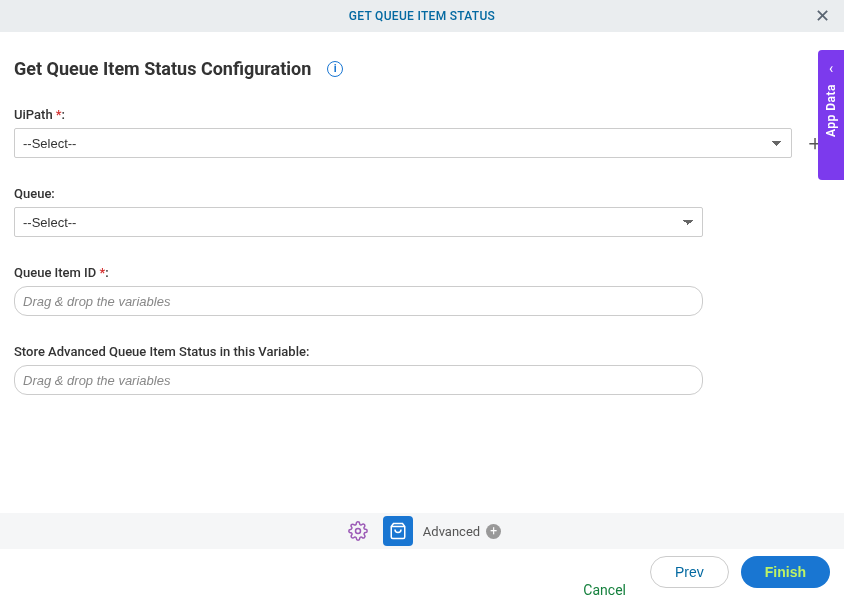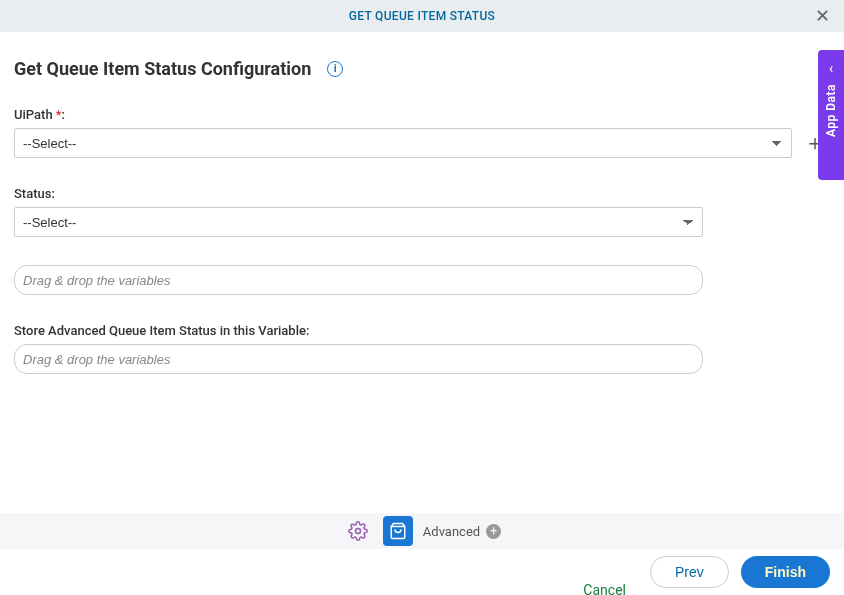--- a/index.html
+++ b/index.html
@@ -31,21 +31,21 @@
     .toolbar-icon { width: 30px; height: 30px; display: flex; align-items: center; justify-content: center; border-radius: 4px; cursor: pointer; }
     .toolbar-icon.gear svg { stroke: #9b59b6; }
     .toolbar-icon.bag { background: #1976d2; }
     .toolbar-icon.bag svg { stroke: #fff; }
     .advanced { display: flex; align-items: center; gap: 6px; font-size: 13px; color: #555; cursor: pointer; }
     .plus-circle { width: 15px; height: 15px; background: #999; border-radius: 50%; color: #fff; font-size: 12px; display: inline-flex; align-items: center; justify-content: center; line-height: 1; }
 
     .footer { position: absolute; left: 0; right: 0; bottom: 0; height: 46px; display: flex; align-items: center; justify-content: flex-end; gap: 12px; padding: 0 14px; background: #fff; }
     .btn-cancel { font-size: 14px; color: #15803d; cursor: pointer; padding: 8px 12px; margin-top: 36px; }
     .btn-prev { font-size: 14px; color: #0369a1; border: 1px solid #ccc; background: #fff; border-radius: 18px; padding: 7px 24px; cursor: pointer; }
-    .btn-finish { font-size: 14px; color: #fef9c3; background: #1976d2; border: none; border-radius: 18px; padding: 8px 24px; cursor: pointer; font-weight: 600; }
+    .btn-finish { font-size: 14px; color: #bef264; background: #1976d2; border: none; border-radius: 18px; padding: 8px 24px; cursor: pointer; font-weight: 600; }
   </style>
 </head>
 <body>
 
 <div class="header">
   <span class="header-title">GET QUEUE ITEM STATUS</span>
   <span class="close-btn">✕</span>
 </div>
 
 <div class="content">
@@ -60,27 +60,30 @@
     </label>
     <div class="select-wrap">
       <select class="select select-narrow">
         <option>--Select--</option>
       </select>
       <span class="add-btn">＋</span>
     </div>
   </div>
 
   <div class="field-row">
-    <label class="field-label">Status:</label>
+    <label class="field-label">Queue:</label>
     <select class="select select-narrow">
       <option>--Select--</option>
     </select>
   </div>
 
   <div class="field-row">
+    <label class="field-label">
+      <span>Queue Item ID</span><span class="required"> *</span><span>:</span>
+    </label>
     <input type="text" class="text-input" placeholder="Drag &amp; drop the variables" style="">
   </div>
 
   <div class="field-row">
     <label class="field-label">Store Advanced Queue Item Status in this Variable:</label>
     <input type="text" class="text-input" placeholder="Drag &amp; drop the variables" style="">
   </div>
 </div>
 
 <div class="side-tab">

